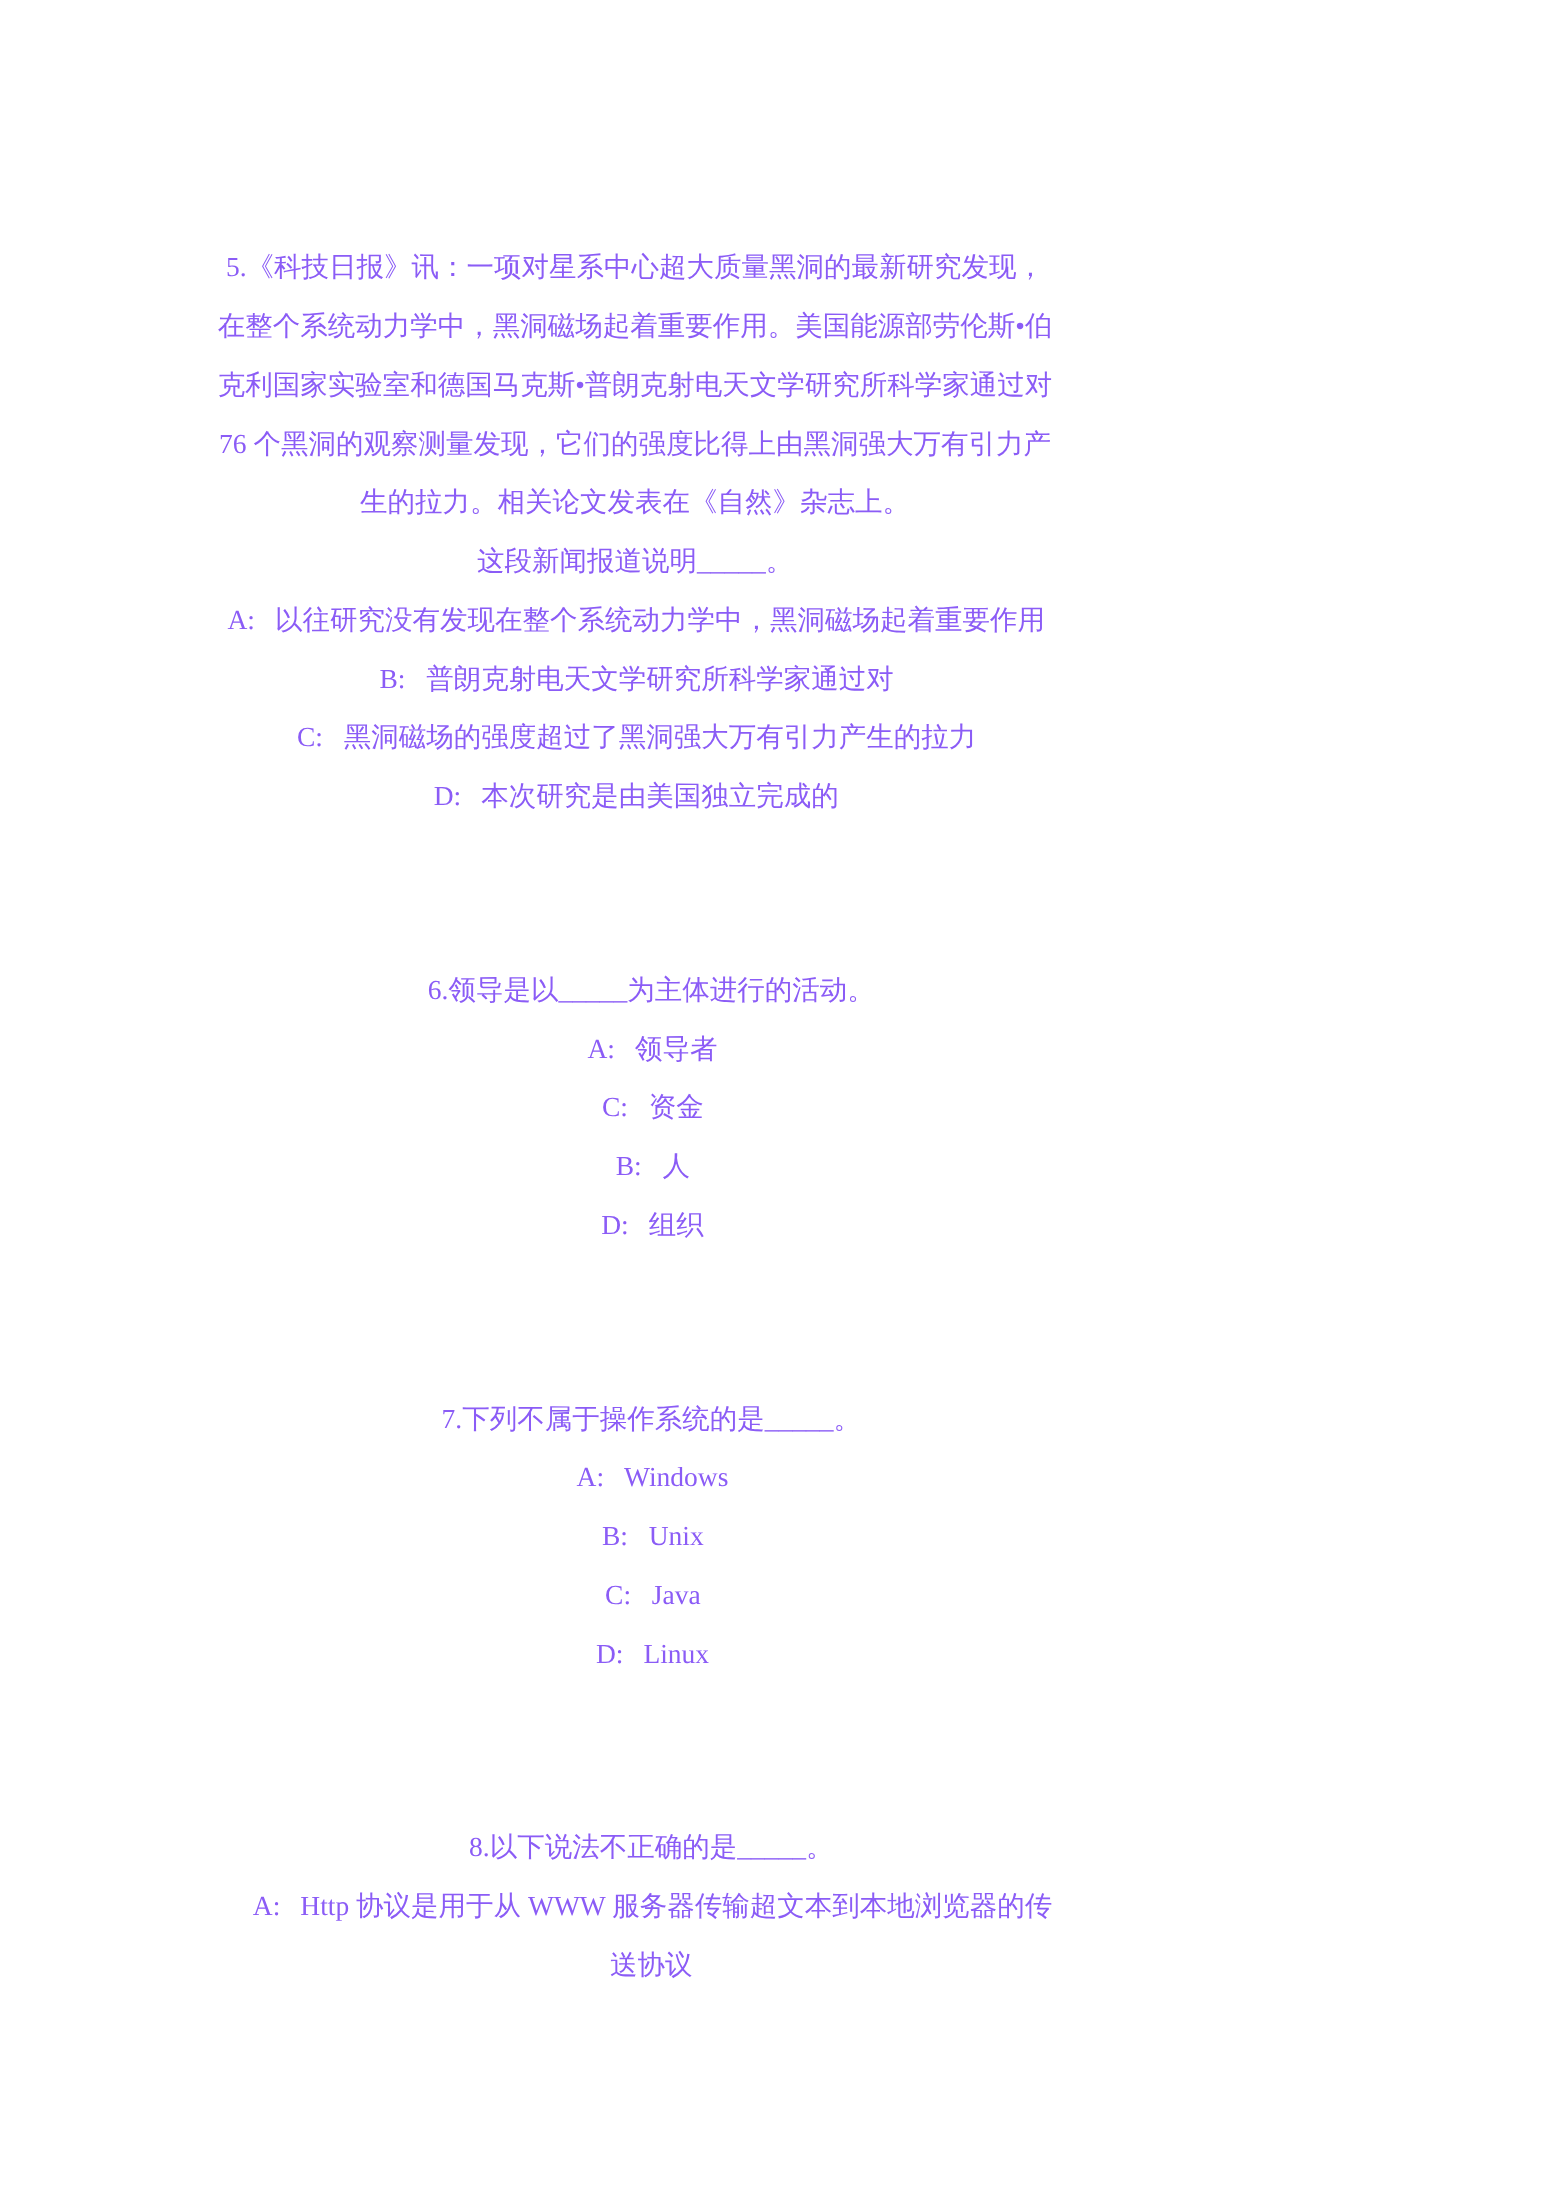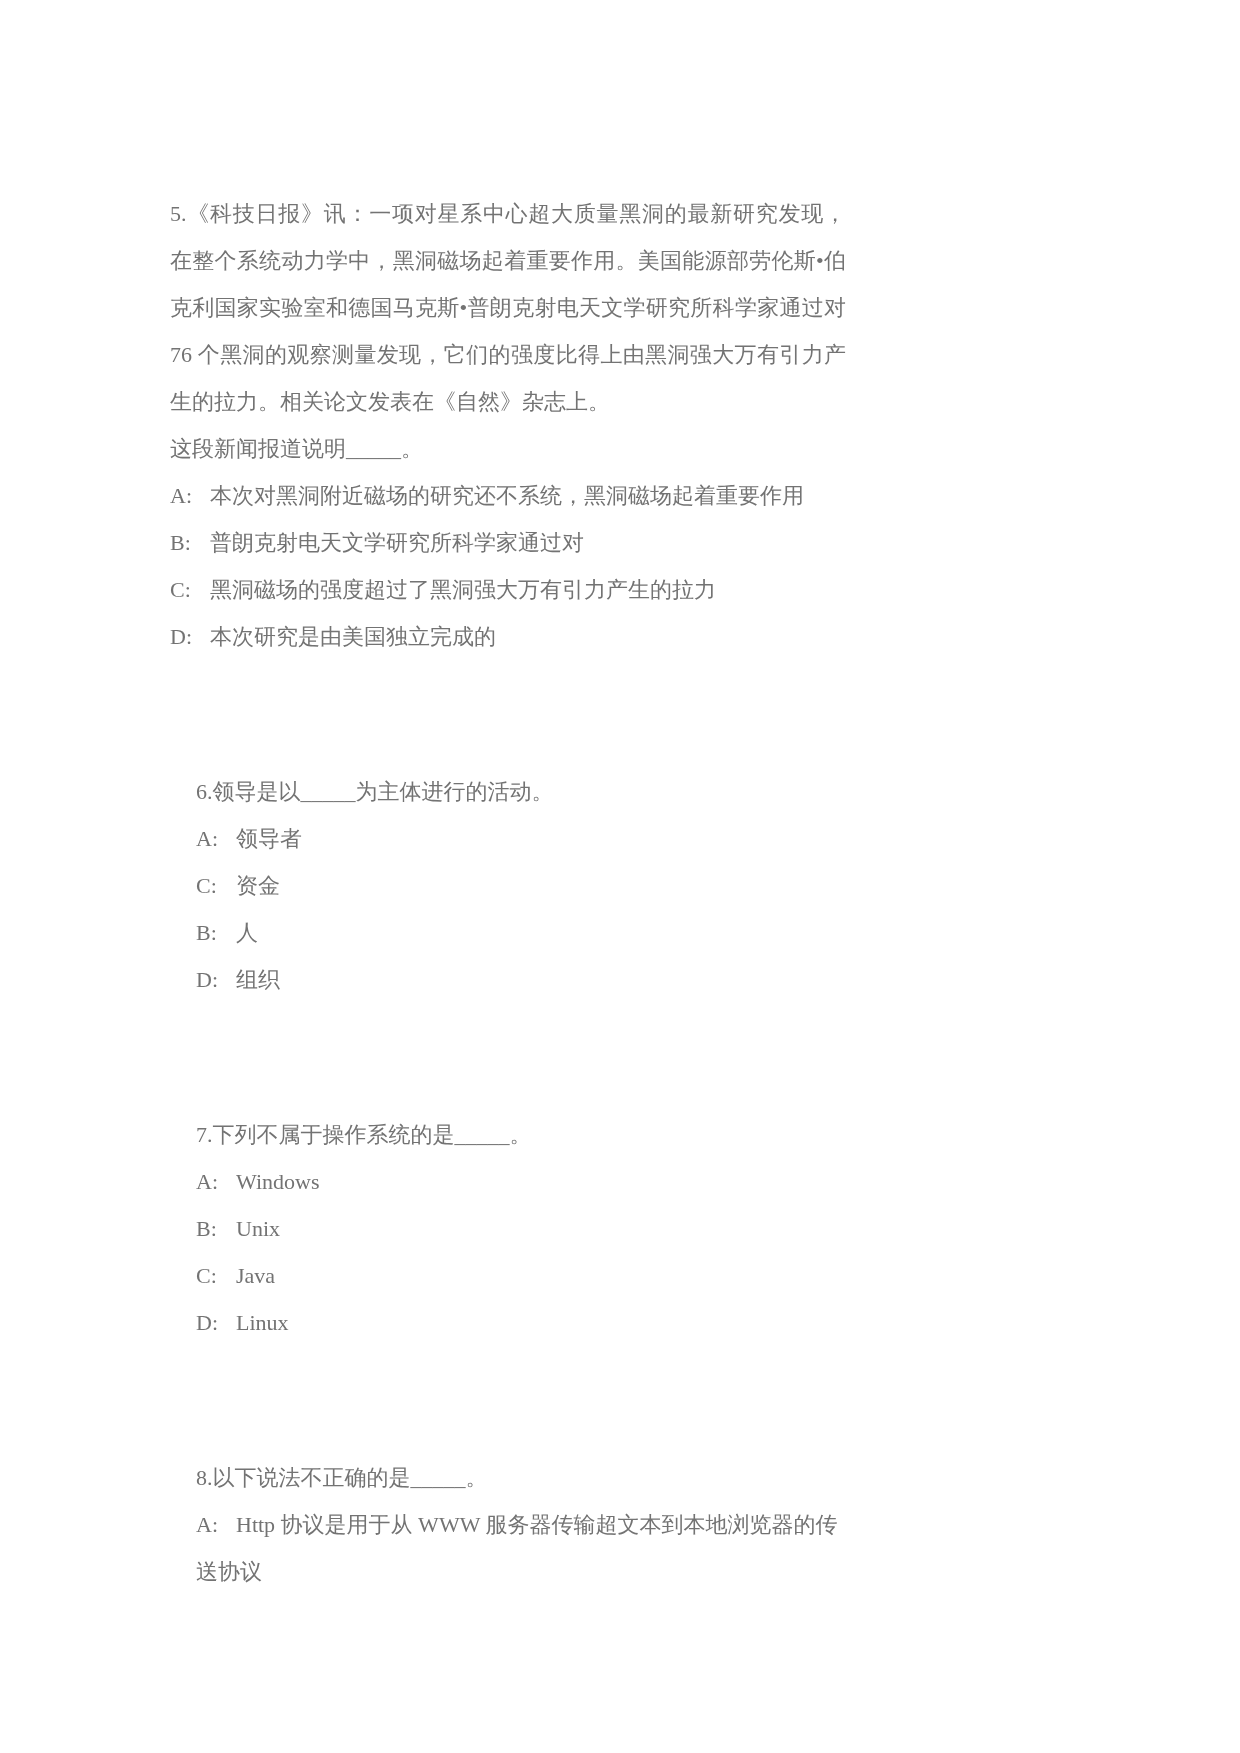--- a/index.html
+++ b/index.html
@@ -7,30 +7,31 @@
     padding: 0;
     background: #ffffff;
   }
   .page {
     position: relative;
     width: 1148px;
     height: 1753px;
     background: #ffffff;
     overflow: hidden;
     font-family: "Liberation Serif", "DejaVu Serif", serif;
-    color: #737373;
+    color: #8b5cf6;
   }
   .content {
     box-sizing: border-box;
     padding: 190px 302px 0 170px; 
     font-size: 22px;
     line-height: 47px;
   }
   .content p {
     margin: 0;
+    text-align: center;
   }
   .question + .question {
     margin-top: 108px; 
     margin-left: 26px;
   }
   .stem-justify {
     text-align: justify;
     text-justify: inter-character;
   }
   .opt-label {
@@ -41,21 +42,21 @@
 </style>
 </head>
 <body>
 
 <div class="page">
   <div class="content">
 
     <div class="question">
       <p class="stem-justify">5.《科技日报》讯：一项对星系中心超大质量黑洞的最新研究发现，在整个系统动力学中，黑洞磁场起着重要作用。美国能源部劳伦斯•伯克利国家实验室和德国马克斯•普朗克射电天文学研究所科学家通过对 76 个黑洞的观察测量发现，它们的强度比得上由黑洞强大万有引力产生的拉力。相关论文发表在《自然》杂志上。</p>
       <p>这段新闻报道说明_____。</p>
-      <p class="option"><span class="opt-label">A:</span><span>本次对黑洞附近磁场的研究还不系统，黑洞磁场起着重要作用</span></p>
+      <p class="option"><span class="opt-label">A:</span><span>以往研究没有发现在整个系统动力学中，黑洞磁场起着重要作用</span></p>
       <p class="option"><span class="opt-label">B:</span><span>普朗克射电天文学研究所科学家通过对</span></p>
       <p class="option"><span class="opt-label">C:</span><span>黑洞磁场的强度超过了黑洞强大万有引力产生的拉力</span></p>
       <p class="option"><span class="opt-label">D:</span><span>本次研究是由美国独立完成的</span></p>
     </div>
 
     <div class="question">
       <p>6.领导是以_____为主体进行的活动。</p>
       <p class="option"><span class="opt-label">A:</span><span>领导者</span></p>
       <p class="option"><span class="opt-label">C:</span><span>资金</span></p>
       <p class="option"><span class="opt-label">B:</span><span>人</span></p>

